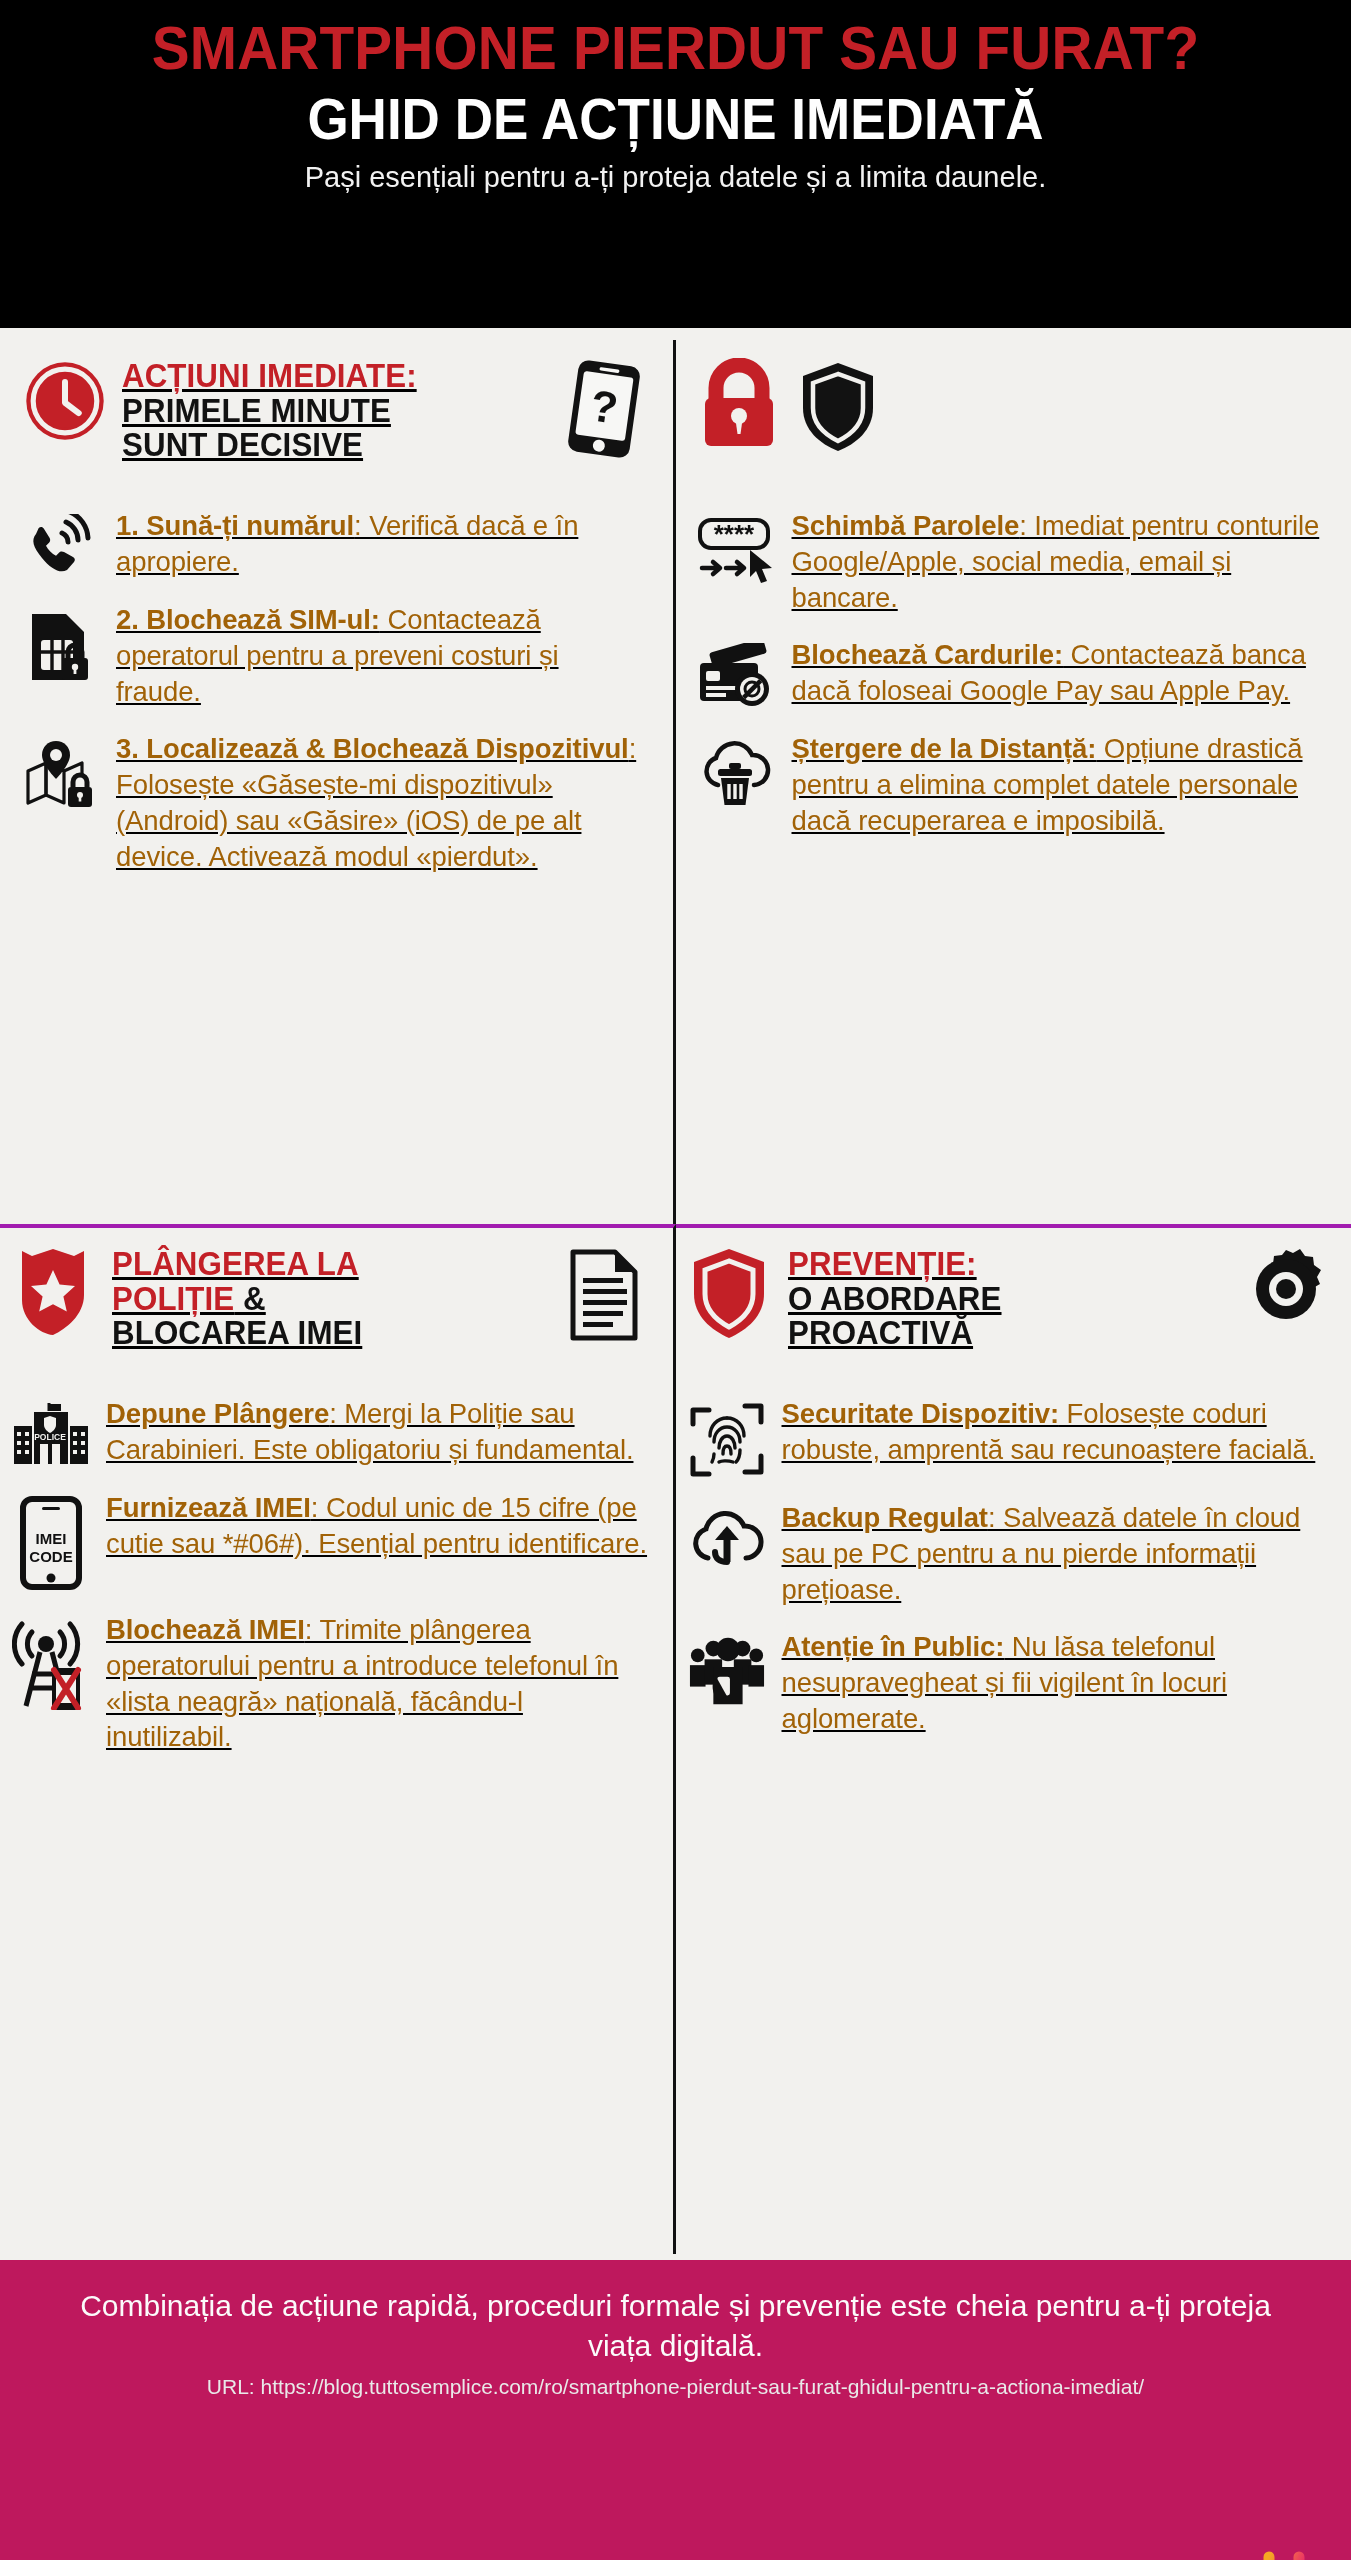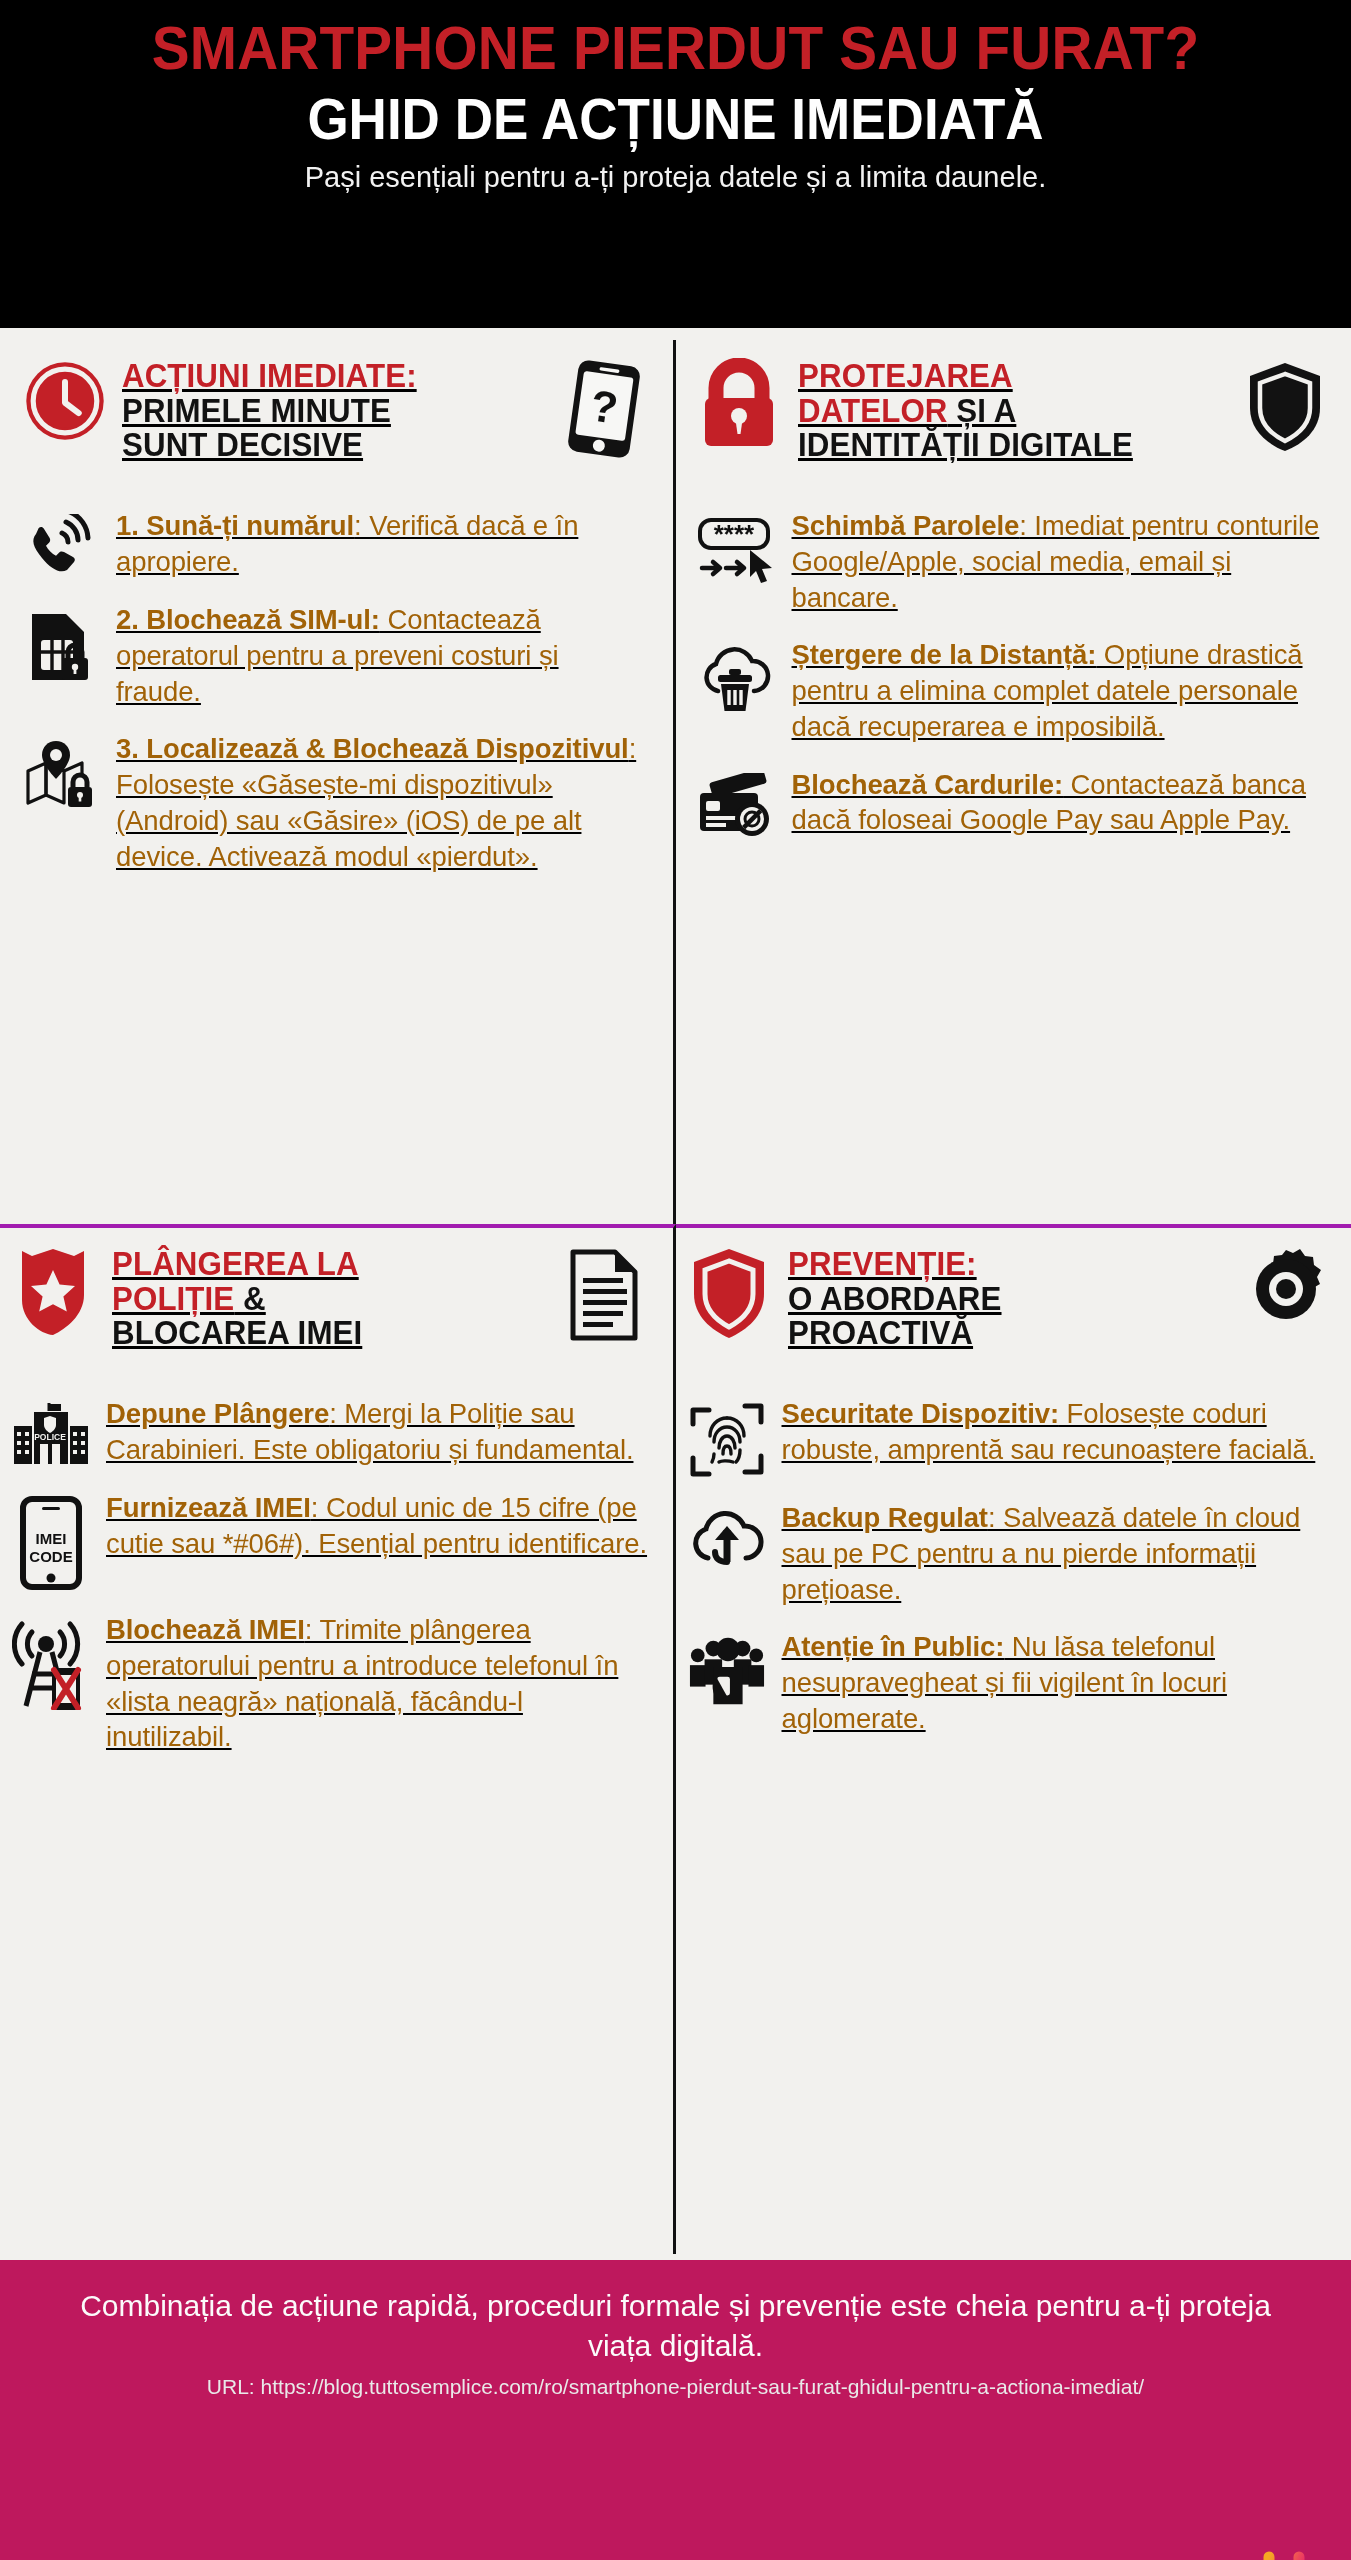--- a/index.html
+++ b/index.html
@@ -250,76 +250,71 @@
       <div class="cell">
         <div class="sec-head">
           <div class="sec-icon-lead">
             <svg width="82" height="92" viewBox="0 0 82 92">
               <path d="M18 42V30a23 23 0 0 1 46 0v12" fill="none" stroke="#c32027" stroke-width="15"></path>
               <rect x="7" y="40" width="68" height="48" rx="6" fill="#c32027"></rect>
               <circle cx="41" cy="58" r="8" fill="#f2f1ee"></circle>
               <path d="M37 58h8l-2.5 18h-3z" fill="#f2f1ee"></path>
             </svg>
           </div>
-          <div class="sec-title">
-            <span class="ln red">PROTEJAREA</span>
-            <span class="ln"><span class="red" style="color:#c32027">DATELOR</span><span class="blk-in"> ȘI A</span></span>
-            <span class="ln blk">IDENTITĂȚII DIGITALE</span>
-          </div>
           <div class="sec-icon-trail">
             <svg width="80" height="94" viewBox="0 0 80 94">
               <path d="M40 3L5 16v32c0 22 17 36 35 43 18-7 35-21 35-43V16z" fill="#121212"></path>
               <path d="M40 14L15 23v25c0 17 13 27 25 33 12-6 25-16 25-33V23z" fill="none" stroke="#f2f1ee" stroke-width="4.5"></path>
             </svg>
           </div>
         </div>
 
         <div class="items">
           <div class="item">
             <div class="item-icon">
               <svg width="78" height="72" viewBox="0 0 78 72">
                 <rect x="2" y="6" width="68" height="28" rx="11" fill="none" stroke="#111" stroke-width="4"></rect>
                 <text x="36" y="29" font-size="26" font-weight="700" text-anchor="middle" fill="#111" font-family="Liberation Sans, sans-serif">****</text>
                 <path d="M4 54h16M22 54l-7-6M22 54l-7 6" stroke="#111" stroke-width="4.5" fill="none" stroke-linecap="round" stroke-linejoin="round"></path>
                 <path d="M28 54h16M46 54l-7-6M46 54l-7 6" stroke="#111" stroke-width="4.5" fill="none" stroke-linecap="round" stroke-linejoin="round"></path>
                 <path d="M52 36l22 18-10 1 5 12-6 2-5-12-6 6z" fill="#111"></path>
               </svg>
             </div>
             <div class="item-text"><b>Schimbă Parolele</b><span>: Imediat pentru conturile Google/Apple, social media, email și bancare.</span></div>
-          </div>
-
-          <div class="item">
-            <div class="item-icon">
-              <svg width="78" height="70" viewBox="0 0 78 70">
-                <path d="M20 48a14 14 0 0 1-2-27 19 19 0 0 1 36-3 13 13 0 0 1 2 30" fill="none" stroke="#111" stroke-width="4.5" stroke-linecap="round"></path>
-                <rect x="20" y="32" width="34" height="7" rx="2.5" fill="#111"></rect>
-                <rect x="31" y="26" width="12" height="6" rx="2" fill="#111"></rect>
-                <path d="M23 41h28l-3.5 27h-21z" fill="#111"></path>
-                <path d="M31 47v15M37 47v15M43 47v15" stroke="#f2f1ee" stroke-width="3.4"></path>
-              </svg>
-            </div>
-            <div class="item-text"><b>Ștergere de la Distanță:</b><span> Opțiune drastică pentru a elimina complet datele personale dacă recuperarea e imposibilă.</span></div>
           </div>
 
           <div class="item">
             <div class="item-icon">
               <svg width="78" height="66" viewBox="0 0 78 66">
                 <rect x="12" y="2" width="56" height="16" rx="3" fill="#111" transform="rotate(-16 40 10)"></rect>
                 <rect x="2" y="20" width="58" height="38" rx="4" fill="#111"></rect>
                 <rect x="8" y="28" width="14" height="10" rx="2" fill="#f2f1ee"></rect>
                 <rect x="8" y="43" width="30" height="4" fill="#f2f1ee"></rect>
                 <rect x="8" y="50" width="20" height="4" fill="#f2f1ee"></rect>
                 <circle cx="54" cy="46" r="17" fill="#111"></circle>
                 <circle cx="54" cy="46" r="12" fill="#f2f1ee"></circle>
                 <circle cx="54" cy="46" r="8.5" fill="#111"></circle>
                 <circle cx="54" cy="46" r="5.5" fill="#f2f1ee"></circle>
                 <rect x="42" y="44" width="24" height="4.5" fill="#111" transform="rotate(-45 54 46)"></rect>
               </svg>
             </div>
             <div class="item-text"><b>Blochează Cardurile:</b><span> Contactează banca dacă foloseai Google Pay sau Apple Pay.</span></div>
+          </div>
+
+          <div class="item">
+            <div class="item-icon">
+              <svg width="78" height="70" viewBox="0 0 78 70">
+                <path d="M20 48a14 14 0 0 1-2-27 19 19 0 0 1 36-3 13 13 0 0 1 2 30" fill="none" stroke="#111" stroke-width="4.5" stroke-linecap="round"></path>
+                <rect x="20" y="32" width="34" height="7" rx="2.5" fill="#111"></rect>
+                <rect x="31" y="26" width="12" height="6" rx="2" fill="#111"></rect>
+                <path d="M23 41h28l-3.5 27h-21z" fill="#111"></path>
+                <path d="M31 47v15M37 47v15M43 47v15" stroke="#f2f1ee" stroke-width="3.4"></path>
+              </svg>
+            </div>
+            <div class="item-text"><b>Ștergere de la Distanță:</b><span> Opțiune drastică pentru a elimina complet datele personale dacă recuperarea e imposibilă.</span></div>
           </div>
         </div>
       </div>
 
       <div class="cell left row2">
         <div class="sec-head">
           <div class="sec-icon-lead">
             <svg width="82" height="92" viewBox="0 0 82 92">
               <path d="M41 3L62 10l10-5v44c0 20-18 34-31 40C28 88 10 74 10 54V5l10 5z" fill="#c32027"></path>
               <path d="M41 24l6.6 14.4 15.4 1.6-11.6 10.4 3.4 15.2L41 58.2 27.2 65.6l3.4-15.2L19 40l15.4-1.6z" fill="#f2f1ee"></path>

